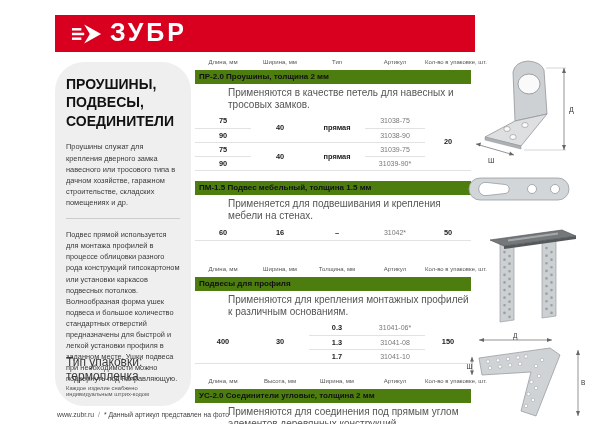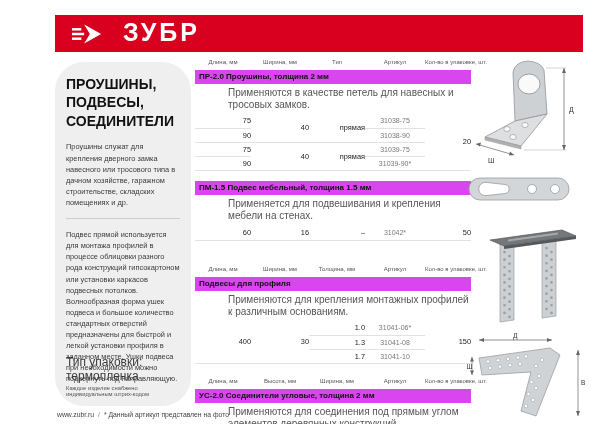--- a/index.html
+++ b/index.html
@@ -3,52 +3,52 @@
 <meta charset="utf-8">
 <style>
   * { margin:0; padding:0; box-sizing:border-box; }
   html,body { width:600px; height:424px; }
   body {
     position:relative; background:#ffffff; overflow:hidden;
     font-family:"Liberation Sans", sans-serif; color:#222;
   }
   
   .redbar {
-    position:absolute; left:55px; top:15px; width:528px; height:37px;
-    background:#d8001e; display:flex; align-items:center; padding-left:16px; gap:20px;
+    position:absolute; left:55px; top:15px; width:420px; height:37px;
+    background:#d8001e; display:flex; align-items:center; padding-left:16px; gap:7px;
   }
   .logo-text { color:#fff; font-weight:bold; font-size:25px; letter-spacing:3px; line-height:1; padding-bottom:2px; }
   
   .sidebar {
     position:absolute; left:55px; top:62px; width:136px; height:344px;
     background:#efefef; padding:13px 11px 8px 11px;border-radius:29px;
   }
   .sb-title { font-size:14px; font-weight:bold; color:#111; line-height:1.32; margin-bottom:11px; }
   .sb-p { font-size:7.4px; color:#3a3a3a; line-height:1.5; }
   .sb-div { border:none; border-top:1px solid #cccccc; margin:10px 0; }
   .pack { position:absolute; left:11px; bottom:9px; width:116px; }
   .pack-t { font-size:12px; color:#3a3a3a; margin-bottom:2px; }
   .pack-n { font-size:5.8px; color:#555; }
   
   .main { position:absolute; left:195px; top:56px; width:276px; }
   .cols { display:flex; height:12px; margin-bottom:2px; align-items:center; }
   .cols span { font-size:6px; color:#555; text-align:center; white-space:nowrap; overflow:visible; }
   .w1{width:56px;} .w2{width:58px;} .w3{width:56px;} .w4{width:60px;} .w5{width:46px;}
   .tbar {
-    height:14px; line-height:14px; background:#d946ef;
+    height:14px; line-height:14px; background:#4d7c0f;
     font-size:8px; font-weight:bold; color:#111; padding-left:4px; white-space:nowrap;
   }
   .desc { font-size:10px; color:#555; line-height:1.2; margin:3px 0 3px 4px;padding-left:29px; }
   table { border-collapse:collapse; table-layout:fixed; width:276px; }
   col.w1{width:56px;} col.w2{width:58px;} col.w3{width:56px;} col.w4{width:60px;} col.w5{width:46px;}
   td {
     font-size:7.4px; text-align:center; vertical-align:middle;
     border-bottom:1px solid #e2e2e2; height:14px;
   }
-  td.b { font-weight:normal; color:#222;text-align:right; }
+  td.b { font-weight:bold; color:#222; }
   td.a { color:#777; font-size:7px; }
   table.t2 td { height:16px; }
   table.t4 td { height:12px; }
   .sp10{height:10px;} .sp22{height:22px;} .sp11{height:11px;}
   
   .draw { position:absolute; }
   .img1 { left:468px; top:56px; }
   .img2 { left:466px; top:168px; }
   .img3 { left:478px; top:220px; }
   .img4 { left:466px; top:330px; }
@@ -165,21 +165,21 @@
         <col class="w1">
         <col class="w2">
         <col class="w3">
         <col class="w4">
         <col class="w5">
       </colgroup>
     <tbody>
       <tr>
         <td class="b" rowspan="3">400</td>
         <td class="b" rowspan="3">30</td>
-        <td class="b">1.0</td>
+        <td class="b">0.3</td>
         <td class="a">31041-06*</td>
         <td class="b" rowspan="3">150</td>
       </tr>
       <tr>
         <td class="b">1.3</td>
         <td class="a">31041-08</td>
       </tr>
       <tr>
         <td class="b">1.7</td>
         <td class="a">31041-10</td>

